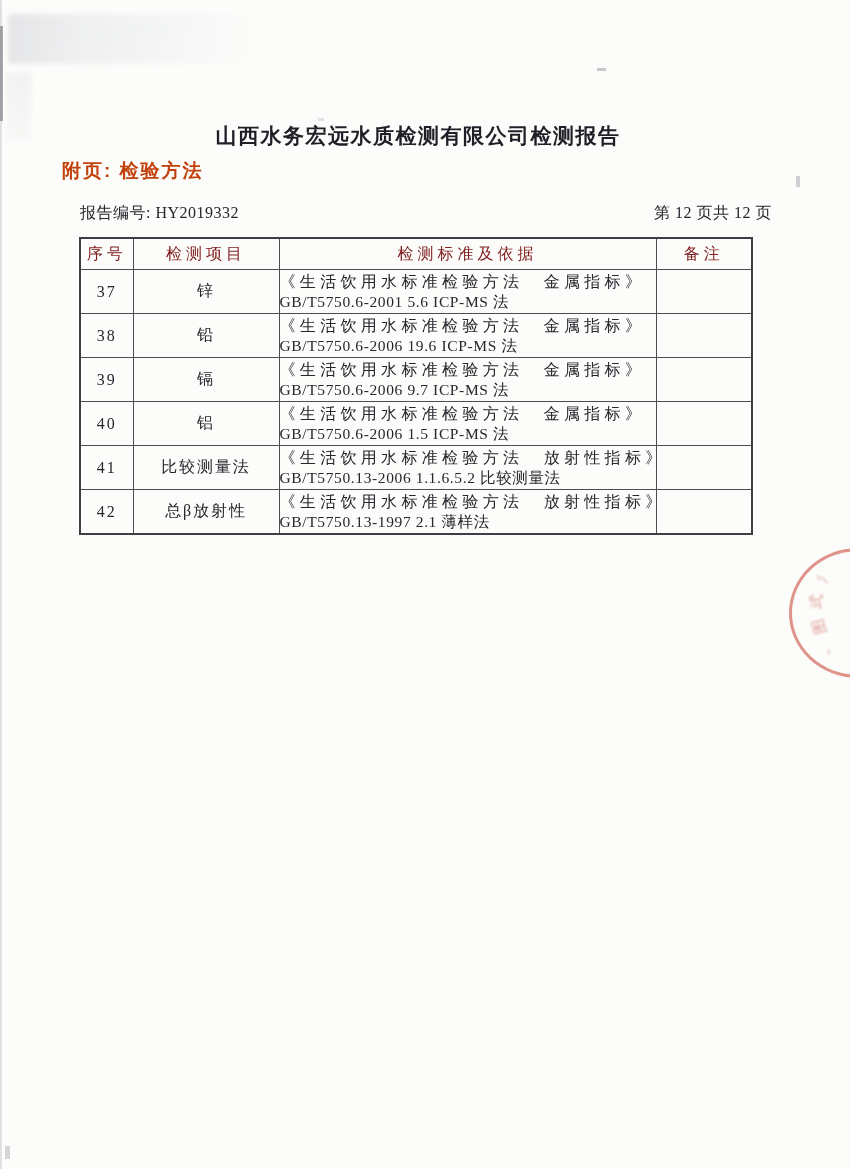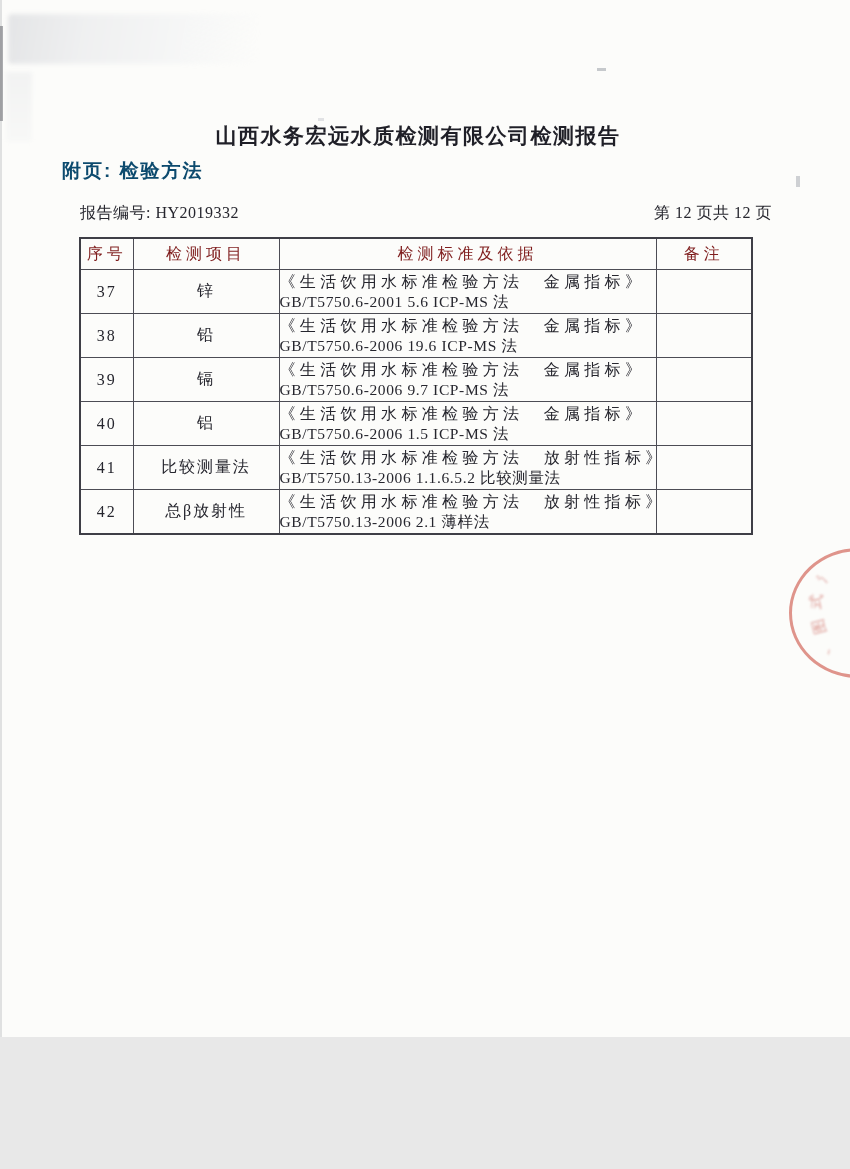--- a/index.html
+++ b/index.html
@@ -1,18 +1,18 @@
 <!DOCTYPE html>
 <html><head>
 <meta charset="utf-8">
 <style>
   html,body{margin:0;padding:0;background:#e8e8e8;}
   .page{
     position:relative;
-    width:850px;height:1037px;
+    width:850px;height:1169px;
     margin:0 auto;
     background:#fcfcfa;
     overflow:hidden;
     font-family:"Liberation Serif","DejaVu Serif",serif;
     color:#2a2a32;
   }
   
   .smudge-top{
     position:absolute;left:8px;top:14px;width:250px;height:50px;
     background:linear-gradient(100deg,#b9bcc4 0%,#d8dae0 30%,#eceef1 70%,transparent 100%);
@@ -44,21 +44,21 @@
     position:absolute;left:0;top:122px;width:836px;
     text-align:center;
     font-family:"Liberation Sans","DejaVu Sans",sans-serif;
     font-size:21px;font-weight:700;letter-spacing:1.5px;
     color:#1f1f27;margin:0;
   }
   .appendix{
     position:absolute;left:62px;top:158px;
     font-family:"Liberation Sans","DejaVu Sans",sans-serif;
     font-size:19px;font-weight:700;letter-spacing:2px;
-    color:#0c4a6e;
+    color:#c2410c;
   }
   .meta-row{
     position:absolute;left:80px;top:203px;width:692px;
     display:flex;justify-content:space-between;align-items:flex-start;
     font-size:16px;letter-spacing:.5px;color:#26262e;
   }
 
   
   table.methods{
     position:absolute;left:79px;top:237px;width:672px;
@@ -188,21 +188,21 @@
           <span class="std-line1">《生活饮用水标准检验方法　放射性指标》</span>
           <span class="std-line2">GB/T5750.13-2006 1.1.6.5.2 比较测量法</span>
         </td>
         <td class="cell-remark"></td>
       </tr>
       <tr>
         <td class="cell-no">42</td>
         <td class="cell-item">总β放射性</td>
         <td class="cell-std">
           <span class="std-line1">《生活饮用水标准检验方法　放射性指标》</span>
-          <span class="std-line2">GB/T5750.13-2006 2.1 薄样法</span>
+          <span class="std-line2">GB/T5750.13-1997 2.1 薄样法</span>
         </td>
         <td class="cell-remark"></td>
       </tr>
     </tbody>
   </table>
 
   <div class="stamp-arc"></div>
   <span class="stamp-glyph g1">氵</span>
   <span class="stamp-glyph g2">式</span>
   <span class="stamp-glyph g3">图</span>

